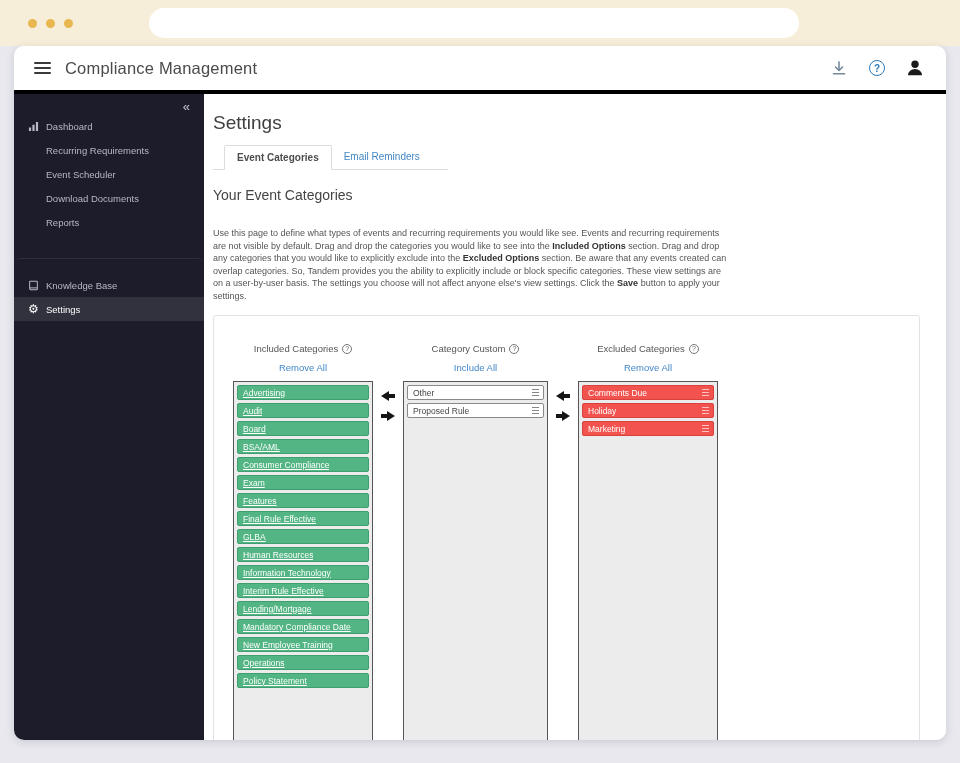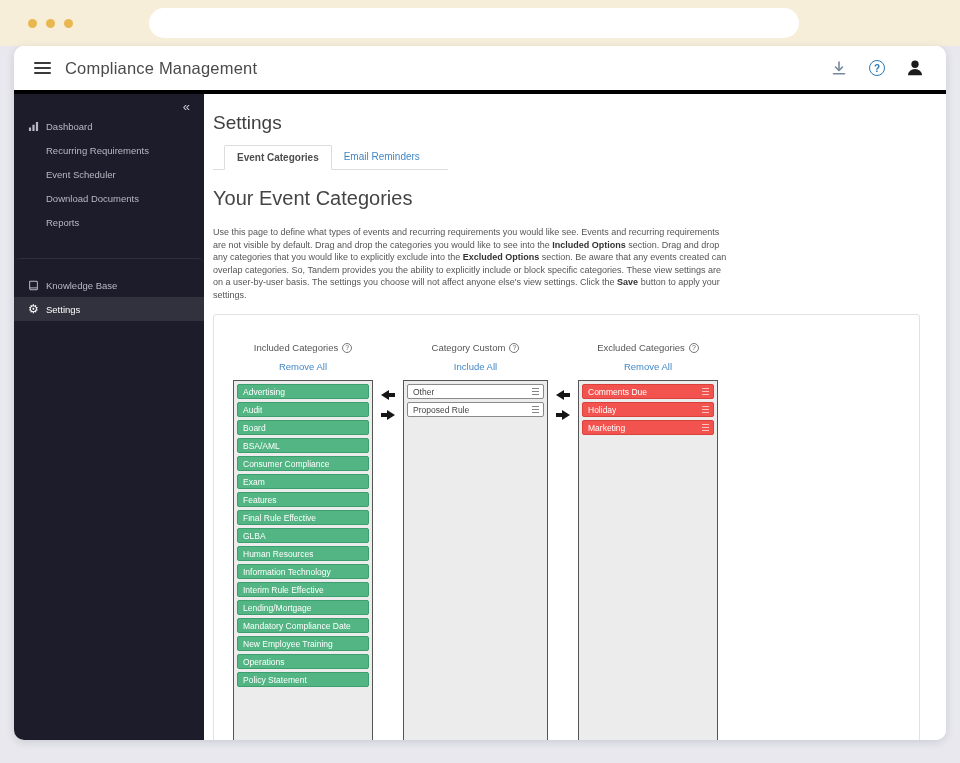--- a/index.html
+++ b/index.html
@@ -41,22 +41,22 @@
   .gear-glyph { font-size:12px; line-height:1; }
 
   
   .content { flex:1; padding:14px 0 0 9px; overflow:hidden; background:#fff; }
   .page-title { font-size:19px; font-weight:400; color:#3f3f3f; margin-top:4px; }
   .tabs { display:inline-flex; margin-top:11px; border-bottom:1px solid #dcdcdc; padding-right:16px;padding-left:11px; }
   .tab { font-size:10px; padding:6px 12px; cursor:pointer; }
   .tab.active { color:#4c4c4c; font-weight:700; border:1px solid #dcdcdc; border-bottom:1px solid #fff;
                 margin-bottom:-1px; border-radius:2px 2px 0 0; background:#fff; }
   .tab.inactive { color:#4287c6; }
-  .section-title { font-size:20px; font-weight:400; color:#444; margin-top:17px; }
-  .desc { font-size:9px; line-height:12.5px; color:#555; max-width:516px; margin-top:16px; }
+  .section-title { font-size:14px; font-weight:400; color:#444; margin-top:17px; }
+  .desc { font-size:9px; line-height:12.5px; color:#555; max-width:516px; margin-top:24px; }
   .desc strong { color:#333; }
   .custom-categories { margin-top:13px; display:inline-flex; align-items:center; gap:6px; border:1px solid #4287c6;
                        background:#fff; color:#4287c6; font-size:9.5px; padding:5px 11px; border-radius:3px;
                        cursor:pointer; font-family:inherit; }
 
   
   .panel { margin-top:13px; width:707px; height:560px; border:1px solid #e2e2e2; border-radius:3px;
            background:#fff; padding:27px 0 0 19px; display:flex; align-items:flex-start; }
   .cat-col { display:flex; flex-direction:column; align-items:center; }
   .cat-col.included { width:140px; }
@@ -64,21 +64,21 @@
   .cat-col.excluded { width:140px; }
   .col-head { font-size:9.5px; color:#555; display:flex; align-items:center; gap:4px; }
   .q-icon { width:10px; height:10px; border:1px solid #777; border-radius:50%; font-size:7px; color:#666;
             display:flex; align-items:center; justify-content:center; }
   .col-action { font-size:9.5px; color:#4287c6; margin-top:8px; cursor:pointer; text-decoration:none; }
   .cat-list { margin-top:8px; width:100%; border:1px solid #555; background:#ececec; padding:3px; height:430px; overflow:hidden; }
 
   .cat-item { height:15px; display:flex; align-items:center; justify-content:space-between;
               padding:0 4px 0 5px; margin-bottom:3px; border-radius:2px; font-size:8.5px; cursor:grab; }
   .cat-item .cat-label { white-space:nowrap; overflow:hidden; }
-  .cat-item.green { background:#52b583; border:1px solid #3d9e6e; color:#fff; }
+  .cat-item.green { background:#52b583; border:1px solid #3d9e6e; color:#fff;text-decoration:underline; }
   .cat-item.red   { background:#f2534e; border:1px solid #d9413d; color:#fff; }
   .cat-item.plain { background:#fff; border:1px solid #8a8a8a; color:#444; }
   .grip { width:7px; height:7px; flex:0 0 7px;
           background-image:repeating-linear-gradient(to bottom, currentColor, currentColor 1px, transparent 1px, transparent 3px);
           opacity:.65; }
 
   .arrow-col { width:30px; display:flex; flex-direction:column; align-items:center; padding-top:48px; gap:10px; }
   .arrow { display:flex; align-items:center; cursor:pointer; }
   .tri-l { width:0; height:0; border-top:5px solid transparent; border-bottom:5px solid transparent; border-right:8px solid #161616; }
   .tri-r { width:0; height:0; border-top:5px solid transparent; border-bottom:5px solid transparent; border-left:8px solid #161616; }

